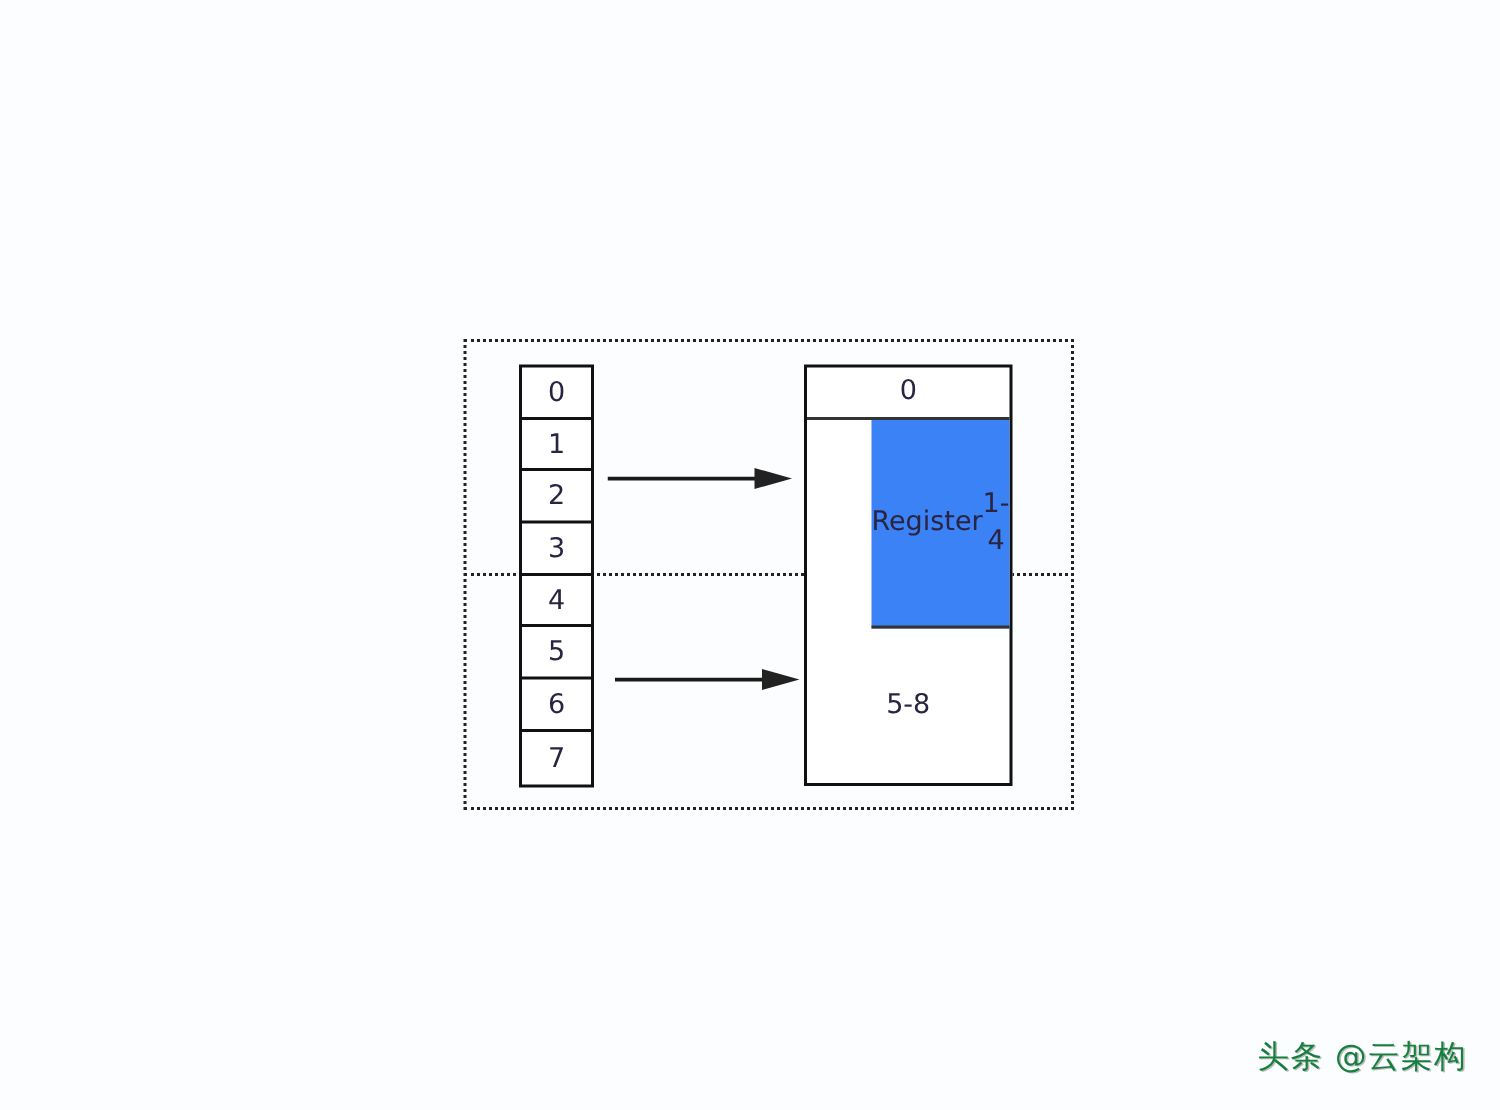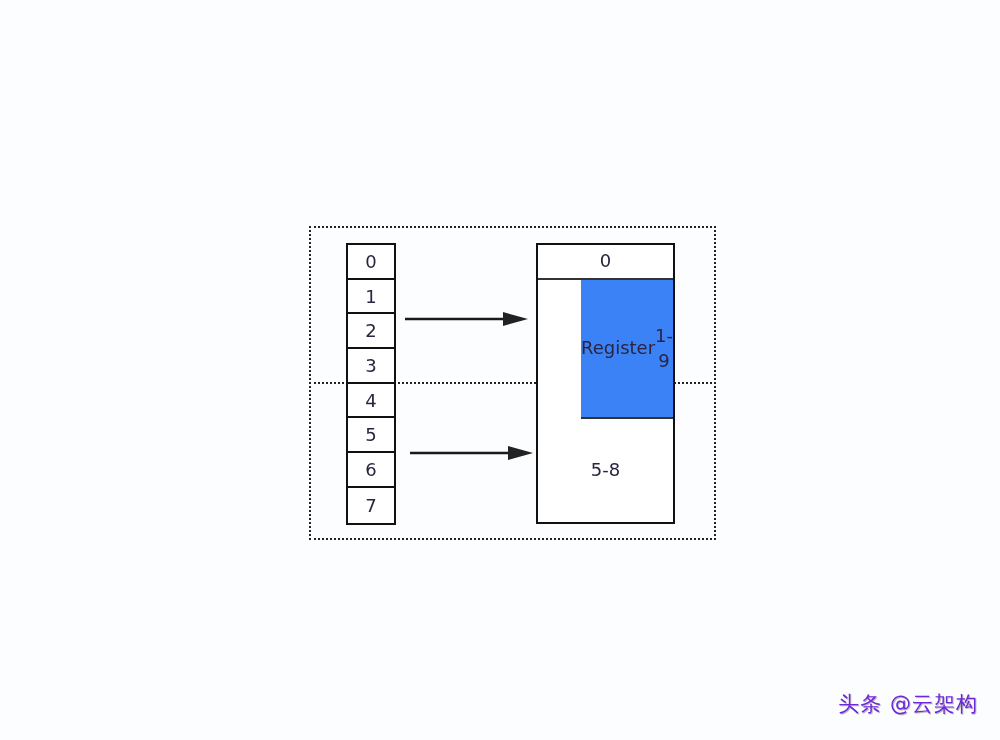--- a/index.html
+++ b/index.html
@@ -63,21 +63,21 @@
     .reg-5-7 { flex: 1; }
     .arrow {
       position: absolute;
       height: 16px;
     }
     .arrow svg { display: block; }
     .watermark {
       position: absolute;
       right: 22px; top: 690px;
       font-size: 21px;
-      color: #6d28d9;
+      color: #15803d;
       letter-spacing: 1px;
       text-shadow: 1px 1px 0 #bbb;
     }
   </style>
 </head>
 <body>
 
 <div class="dotted-box"></div>
 <div class="dotted-divider"></div>
 
@@ -102,18 +102,18 @@
   <svg width="124" height="16" viewBox="0 0 124 16">
     <line x1="0" y1="8" x2="100" y2="8" stroke="#1a1a1a" stroke-width="2.5"></line>
     <polygon points="98,1 123,8 98,15" fill="#222"></polygon>
   </svg>
 </div>
 
 <div class="register-column">
   <div class="reg-block reg-zero">0</div>
   <div class="reg-block reg-1-4">
     <span>Register</span>
-    <span>1-9</span>
+    <span>1-4</span>
   </div>
   <div class="reg-block reg-5-7">5-8</div>
 </div>
 
 <div class="watermark">头条 @云架构</div>
 
 </body></html>

